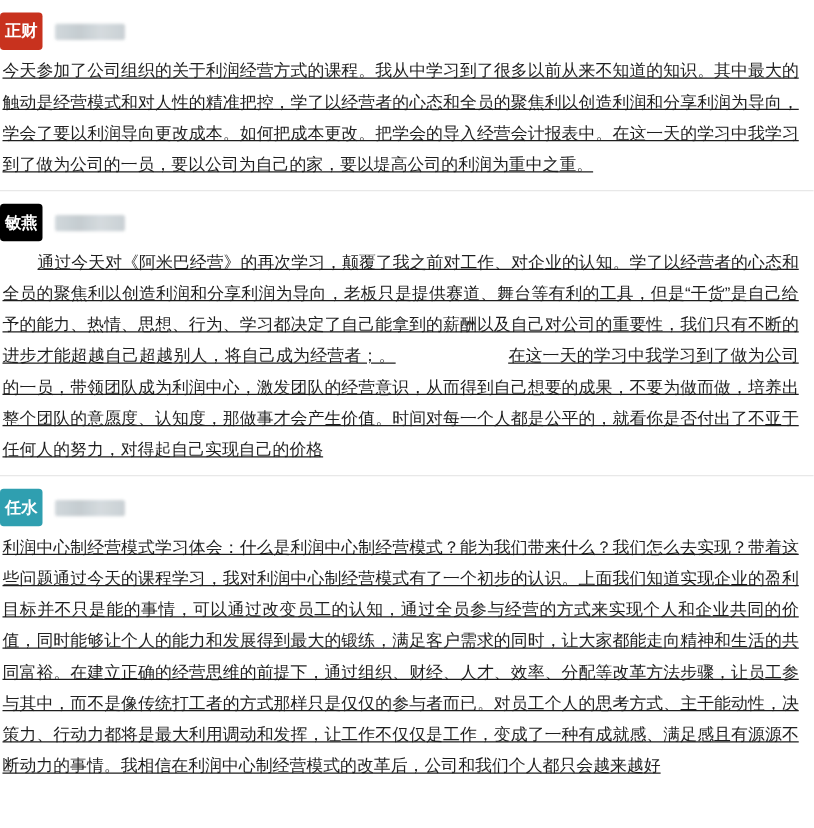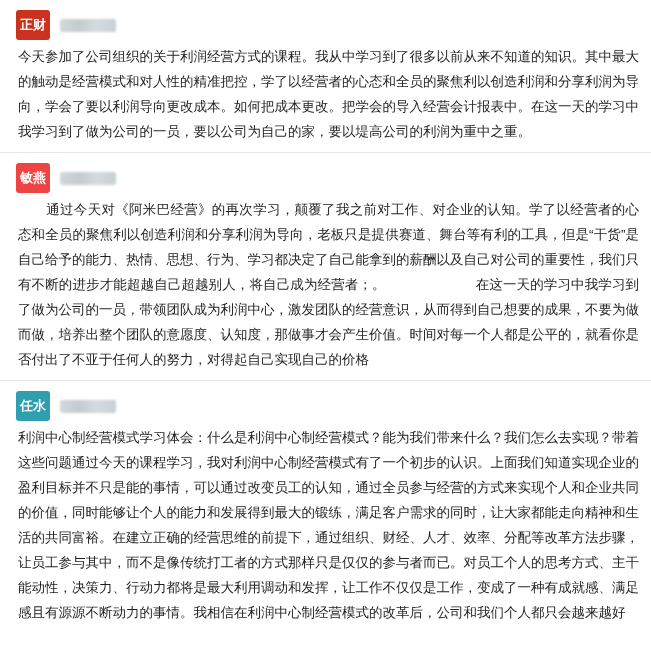--- a/index.html
+++ b/index.html
@@ -17,21 +17,21 @@
   }
   .page {
     position: relative;
     width: 651px;
     height: 662px;
     background: #ffffff;
     box-sizing: border-box;
   }
   .post {
     position: relative;
-    padding: 10px 12px 8px 16px;
+    padding: 10px 12px 8px 0;
     box-sizing: border-box;
   }
   .post-head {
     display: flex;
     align-items: center;
     height: 30px;
     margin-bottom: 4px;
   }
   .avatar {
     width: 34px;
@@ -41,38 +41,39 @@
     align-items: center;
     justify-content: center;
     color: #ffffff;
     font-size: 13px;
     font-weight: bold;
     letter-spacing: 0px;
     flex: 0 0 auto;
     box-sizing: border-box;
   }
   .avatar.red { background: #c8321e; }
-  .avatar.gray { background: #ef4444; }
+  .avatar.gray { background: #000000; }
   .avatar.teal { background: #2f9fb0; text-align: center; }
   .name-blur {
     margin-left: 10px;
     width: 56px;
     height: 13px;
     border-radius: 2px;
     background: linear-gradient(90deg, #cfd6da 0%, #c2cace 35%, #d3d9dd 65%, #c7ced2 100%);
     filter: blur(1.2px);
     opacity: .95;
   }
   .body {
     font-size: 13.5px;
     line-height: 25px;
     color: #1f1f1f;
     text-align: justify;
     word-break: break-all;
     padding-left: 2px;
+    text-decoration: underline;
   }
   .body .indent {
     display: inline-block;
     width: 28px;
   }
   .body .gap {
     display: inline-block;
     width: 90px;
   }
   .divider {

